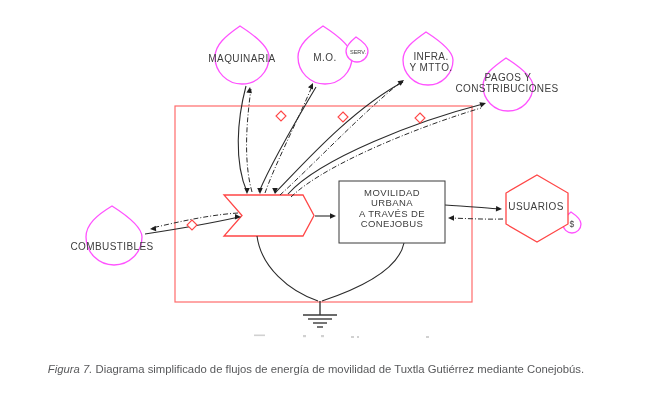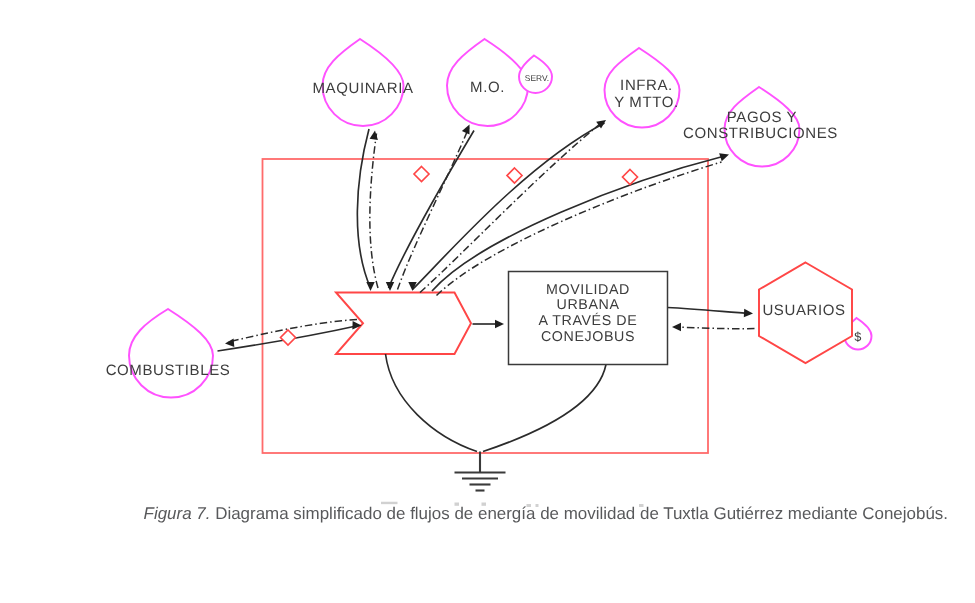--- a/index.html
+++ b/index.html
@@ -20,21 +20,21 @@
   .flow-d{stroke:#2b2b2b;stroke-width:1;fill:none;stroke-dasharray:5 2 1 2;}
   .redshape{stroke:#ff4646;stroke-width:1.3;fill:#ffffff;}
   .boundary{stroke:#ff6b6b;stroke-width:1.2;fill:none;}
   .magenta{stroke:#ff52ff;stroke-width:1.3;fill:#ffffff;}
   .head{fill:#1e1e1e;stroke:none;}
   .diamond{stroke:#ff4646;stroke-width:1.1;fill:#ffffff;}
   .ground{stroke:#3a3a3a;stroke-width:1.4;fill:none;}
   .procbox{stroke:#3a3a3a;stroke-width:1;fill:#ffffff;}
   .artifact{fill:#9a9a9a;opacity:.45;}
   .caption{
-    position:absolute;left:0;right:0;top:336px;text-align:right;
+    position:absolute;left:0;right:0;top:362px;text-align:center;
     color:#58595b;font-size:11.3px;line-height:15px;
     font-family:"Liberation Sans",sans-serif;
   }
   .caption .fig{font-style:italic;}
 </style>
 </head>
 <body>
 
 <div class="stage">
 

